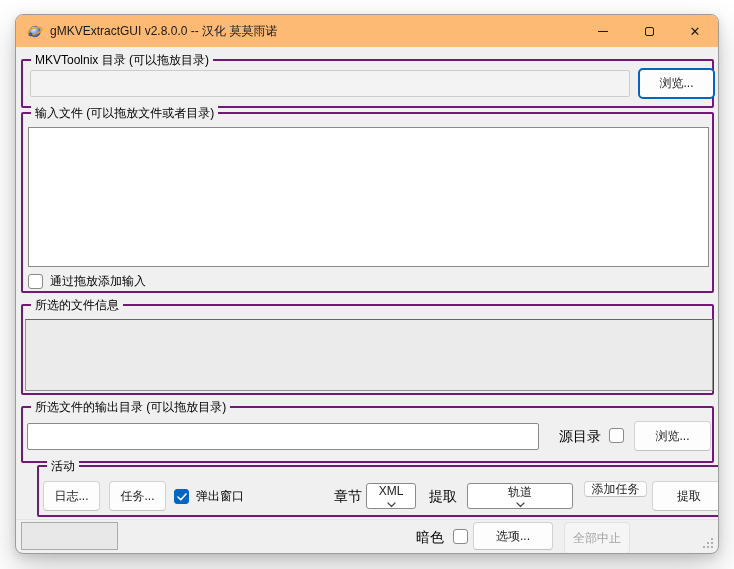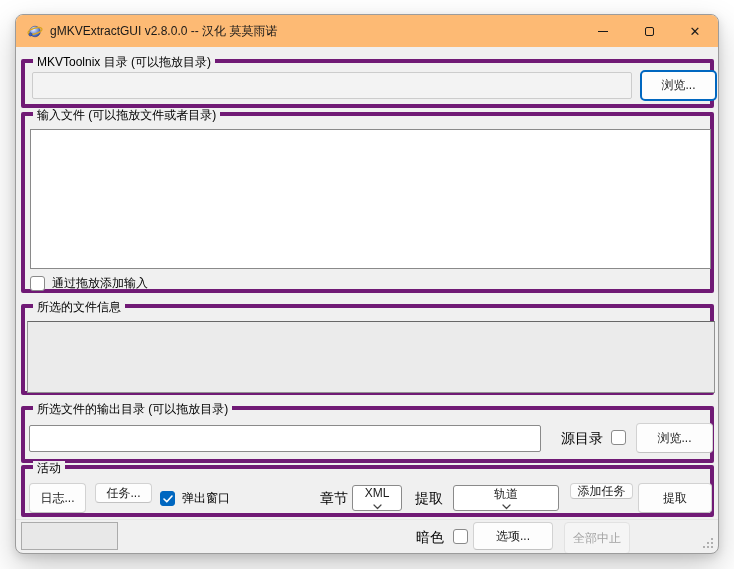--- a/index.html
+++ b/index.html
@@ -26,21 +26,21 @@
     display: flex; align-items: center;
   }
   .app-icon { position:absolute; left: 11px; top: 8px; width: 16px; height: 16px; }
   .title-text { position:absolute; left: 34px; top: 0; line-height: 32px; font-size: 12px; color: #191919; white-space: nowrap; }
   .winbtns { position: absolute; right: 0; top: 0; height: 32px; display: flex; }
   .winbtn { width: 46px; height: 32px; display: flex; align-items: center; justify-content: center; background: transparent; border: none; }
   .glyph-min { width: 10px; height: 1px; background: #1a1a1a; display: block; }
   .glyph-max { width: 9px; height: 9px; border: 1px solid #1a1a1a; border-radius: 2px; display: block; }
   .glyph-close { font-size: 13px; color: #1a1a1a; line-height: 1; }
   
-  .group { position: absolute; border: 4px solid #701a75; border-radius: 2px; }
+  .group { position: absolute; border: 2px solid #701a75; border-radius: 2px; }
   .group-label {
     position: absolute; top: -8px; left: 8px; background: #f0f0f0;
     padding: 0 4px; font-size: 12px; line-height: 15px; white-space: nowrap; color: #000;
   }
   
   .btn {
     position: absolute; background: #fdfdfd;
     border: 1px solid #d2d2d2; border-bottom-color: #c2c2c2;
     border-radius: 4px; font-size: 12px; color: #1a1a1a;
     display: flex; align-items: center; justify-content: center; white-space: nowrap;
@@ -138,24 +138,24 @@
   <div class="group" style="left:5px; top:391px; width:693px; height:57px;">
     <span class="group-label">所选文件的输出目录 (可以拖放目录)</span>
     <input class="textfield" style="left: 4px; top: 15px; width: 512px; height: 27px;" value="">
     <span class="static-label" style="left:536px; top:21px;">源目录</span>
     <span class="checkbox" style="left:586px; top:20px;">
       
     </span>
     <button class="btn" style="left:611px; top:13px; width:77px; height:30px;">浏览...</button>
   </div>
 
-  <div class="group" style="left:5px; top:450px; width:693px; height:52px;">
+  <div class="group" style="left:21px; top:450px; width:693px; height:52px;">
     <span class="group-label">活动</span>
     <button class="btn" style="left:4px; top:14px; width:57px; height:30px;">日志...</button>
-    <button class="btn" style="left:70px; top:14px; width:57px; height:20px;">任务...</button>
+    <button class="btn" style="left:70px; top:14px; width:57px; height:30px;">任务...</button>
     <span class="checkbox checked" style="left:135px; top:22px;">
       <svg width="10" height="8" viewBox="0 0 10 8">
           <polyline points="1,4 3.8,6.8 9,1" fill="none" stroke="#fff" stroke-width="1.6" stroke-linecap="round" stroke-linejoin="round"></polyline>
         </svg>
     </span>
     <span class="cb-label" style="left:157px; top:22px;">弹出窗口</span>
 
     <span class="static-label" style="left:295px; top:22px;">章节</span>
     <div class="combo" style="left:327px; top:16px; width:50px; height:26px;">
       <span>XML</span>

